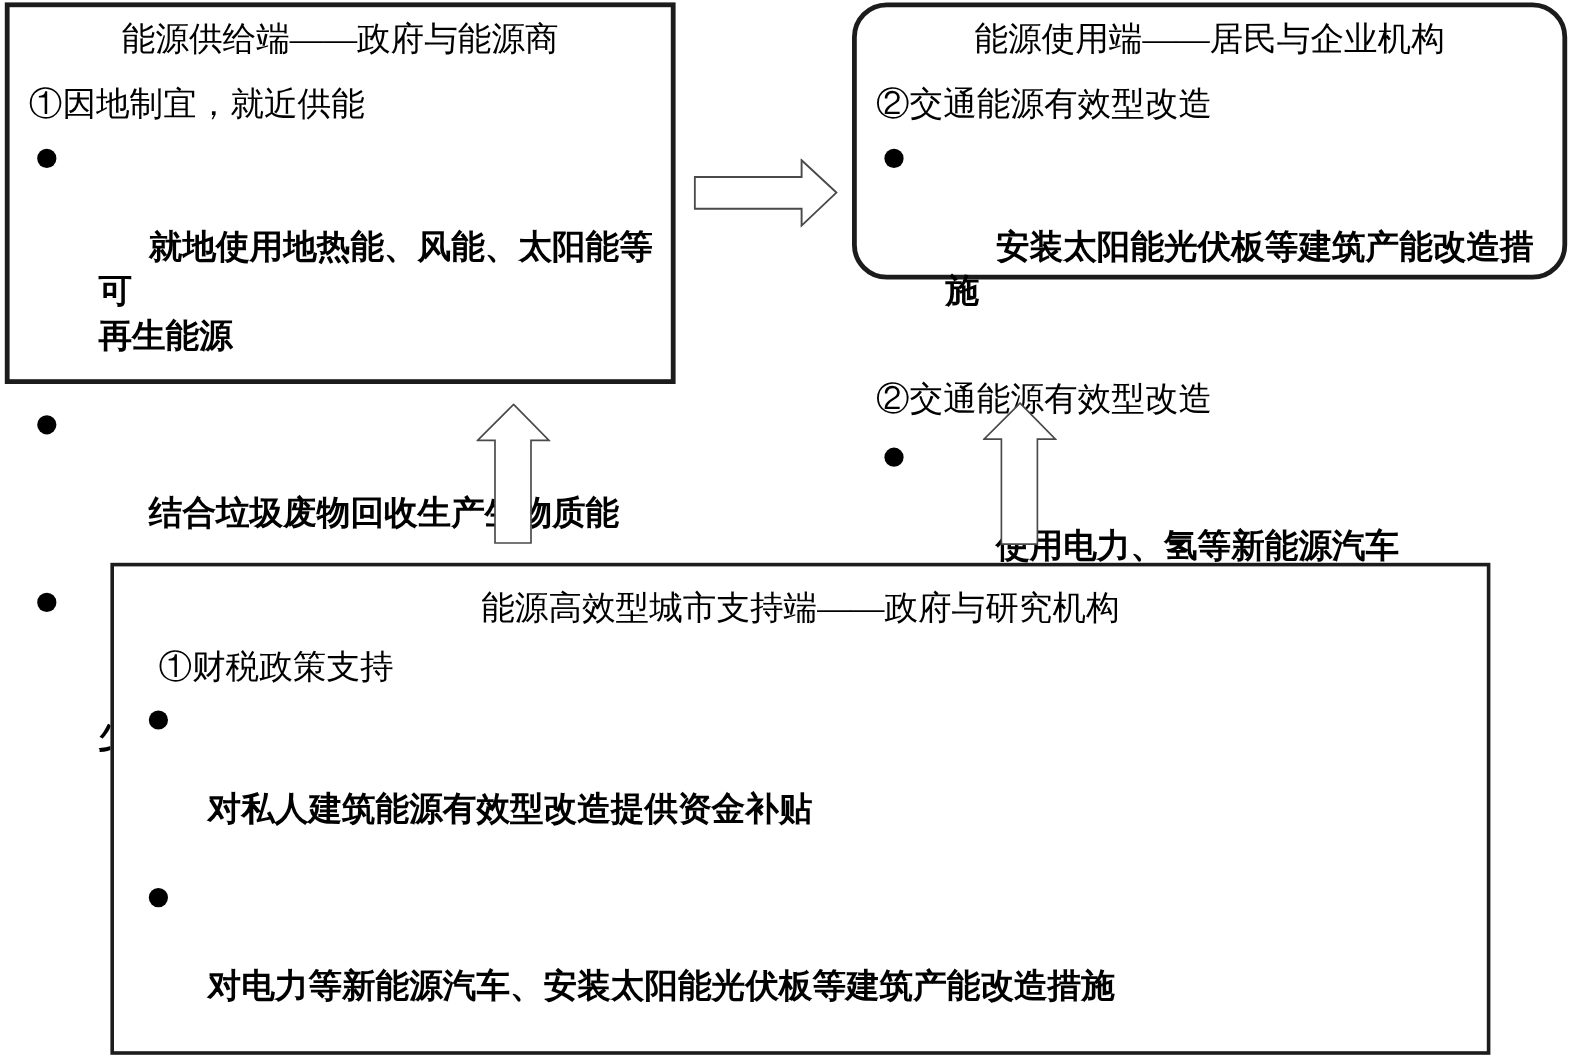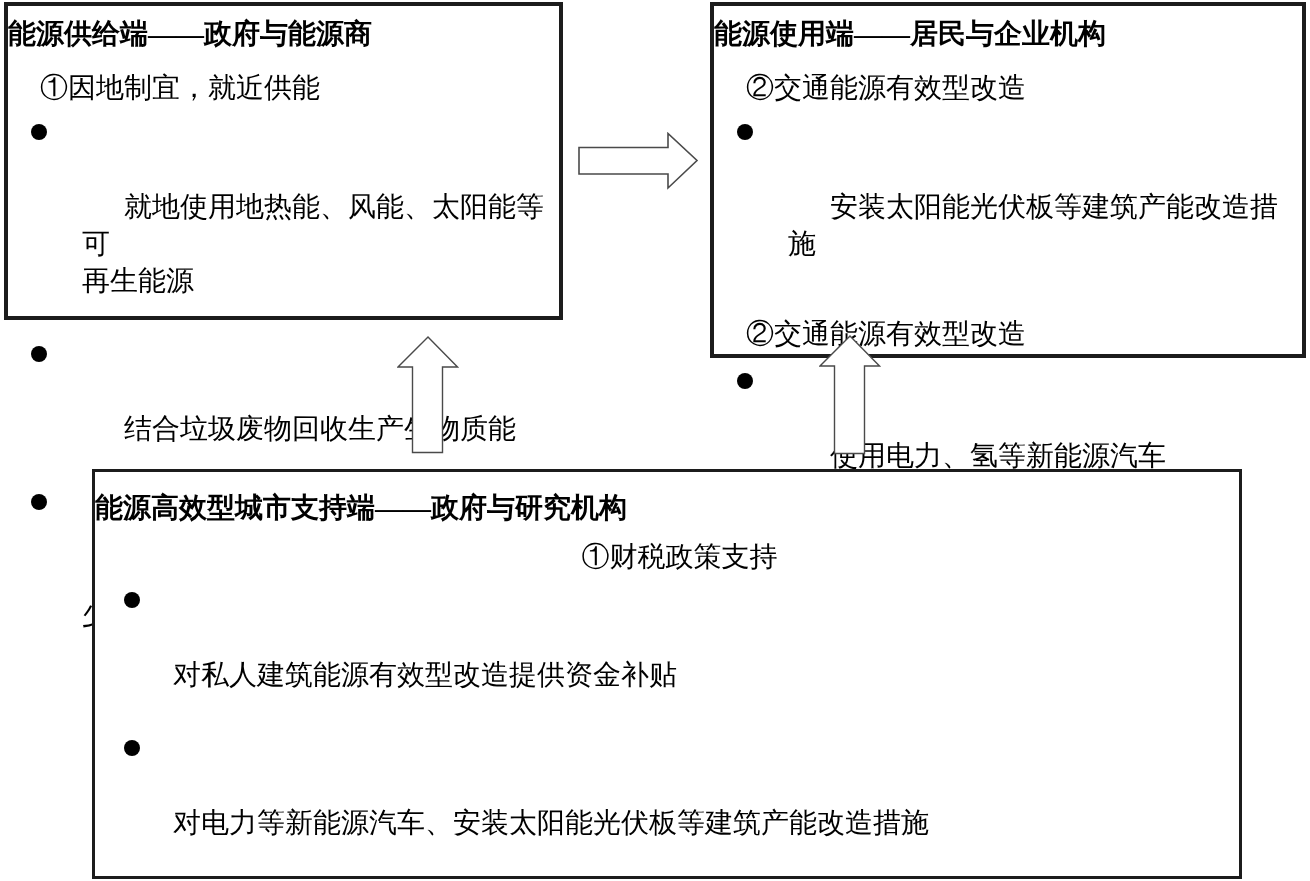--- a/index.html
+++ b/index.html
@@ -15,55 +15,56 @@
     color: #000000;
     overflow: hidden;
   }
   .box {
     position: absolute;
     box-sizing: border-box;
     background: #ffffff;
     border: 4px solid #1c1c1c;
   }
   #supply-box { left: 4px;   top: 2px;   width: 559px;  height: 318px; }
-  #usage-box  { left: 710px; top: 2px;   width: 596px;  height: 356px; }
+  #usage-box  { left: 710px; top: 2px;   width: 596px;  height: 231px; border-radius: 29px; }
   #support-box{ left: 92px;  top: 469px; width: 1150px; height: 410px; border-width: 3px; }
 
   .box-title {
+    text-align: center;
     font-size: 28px;
     line-height: 37px;
     margin-top: 9px;
     white-space: nowrap;
-    font-weight: bold;
   }
   #support-box .box-title { margin-top: 17px; }
 
   .section-header {
     font-size: 28px;
     line-height: 37px;
-    padding-left: 32px;
+    padding-left: 16px;
     margin-top: 17px;
   }
-  #support-box .section-header { padding-left: 25px; margin-top: 12px; text-align: center; }
+  #support-box .section-header { padding-left: 37px; margin-top: 12px; }
   #usage-box .section-header.sec2 { margin-top: 16px; }
 
   ul.bullets {
     list-style: none;
     margin: 8px 0 0 0;
     padding: 0;
   }
   #usage-box .bullets.sec2 { margin-top: 11px; }
   #support-box .bullets { margin-top: 7px; }
 
   li.bullet {
     position: relative;
     font-size: 28px;
     line-height: 37px;
     padding-left: 74px;
     white-space: pre-wrap;
+    font-weight: bold;
   }
   #support-box li.bullet { padding-left: 36px; }
 
   .dot {
     position: absolute;
     left: 23px;
     top: 10px;
     width: 16px;
     height: 16px;
     background: #000000;

